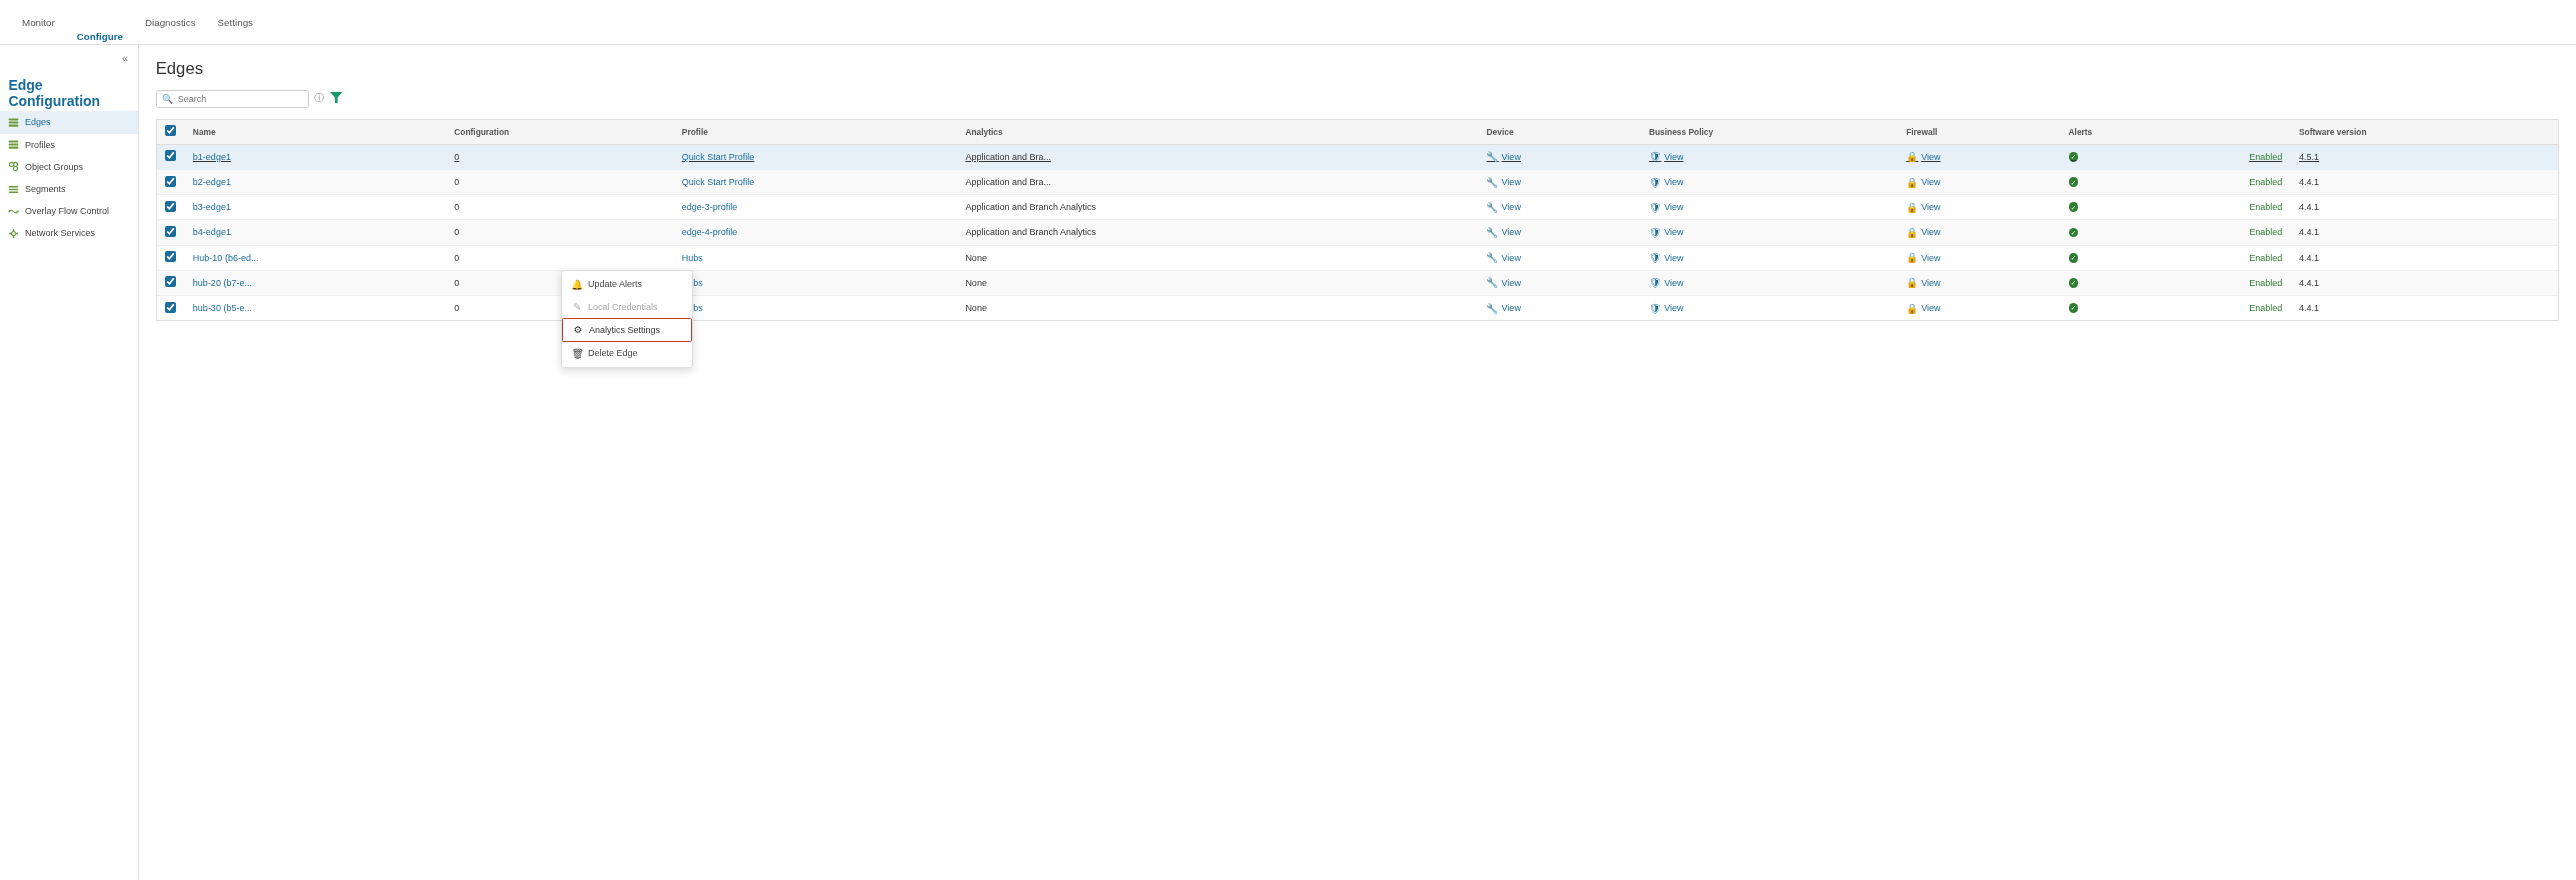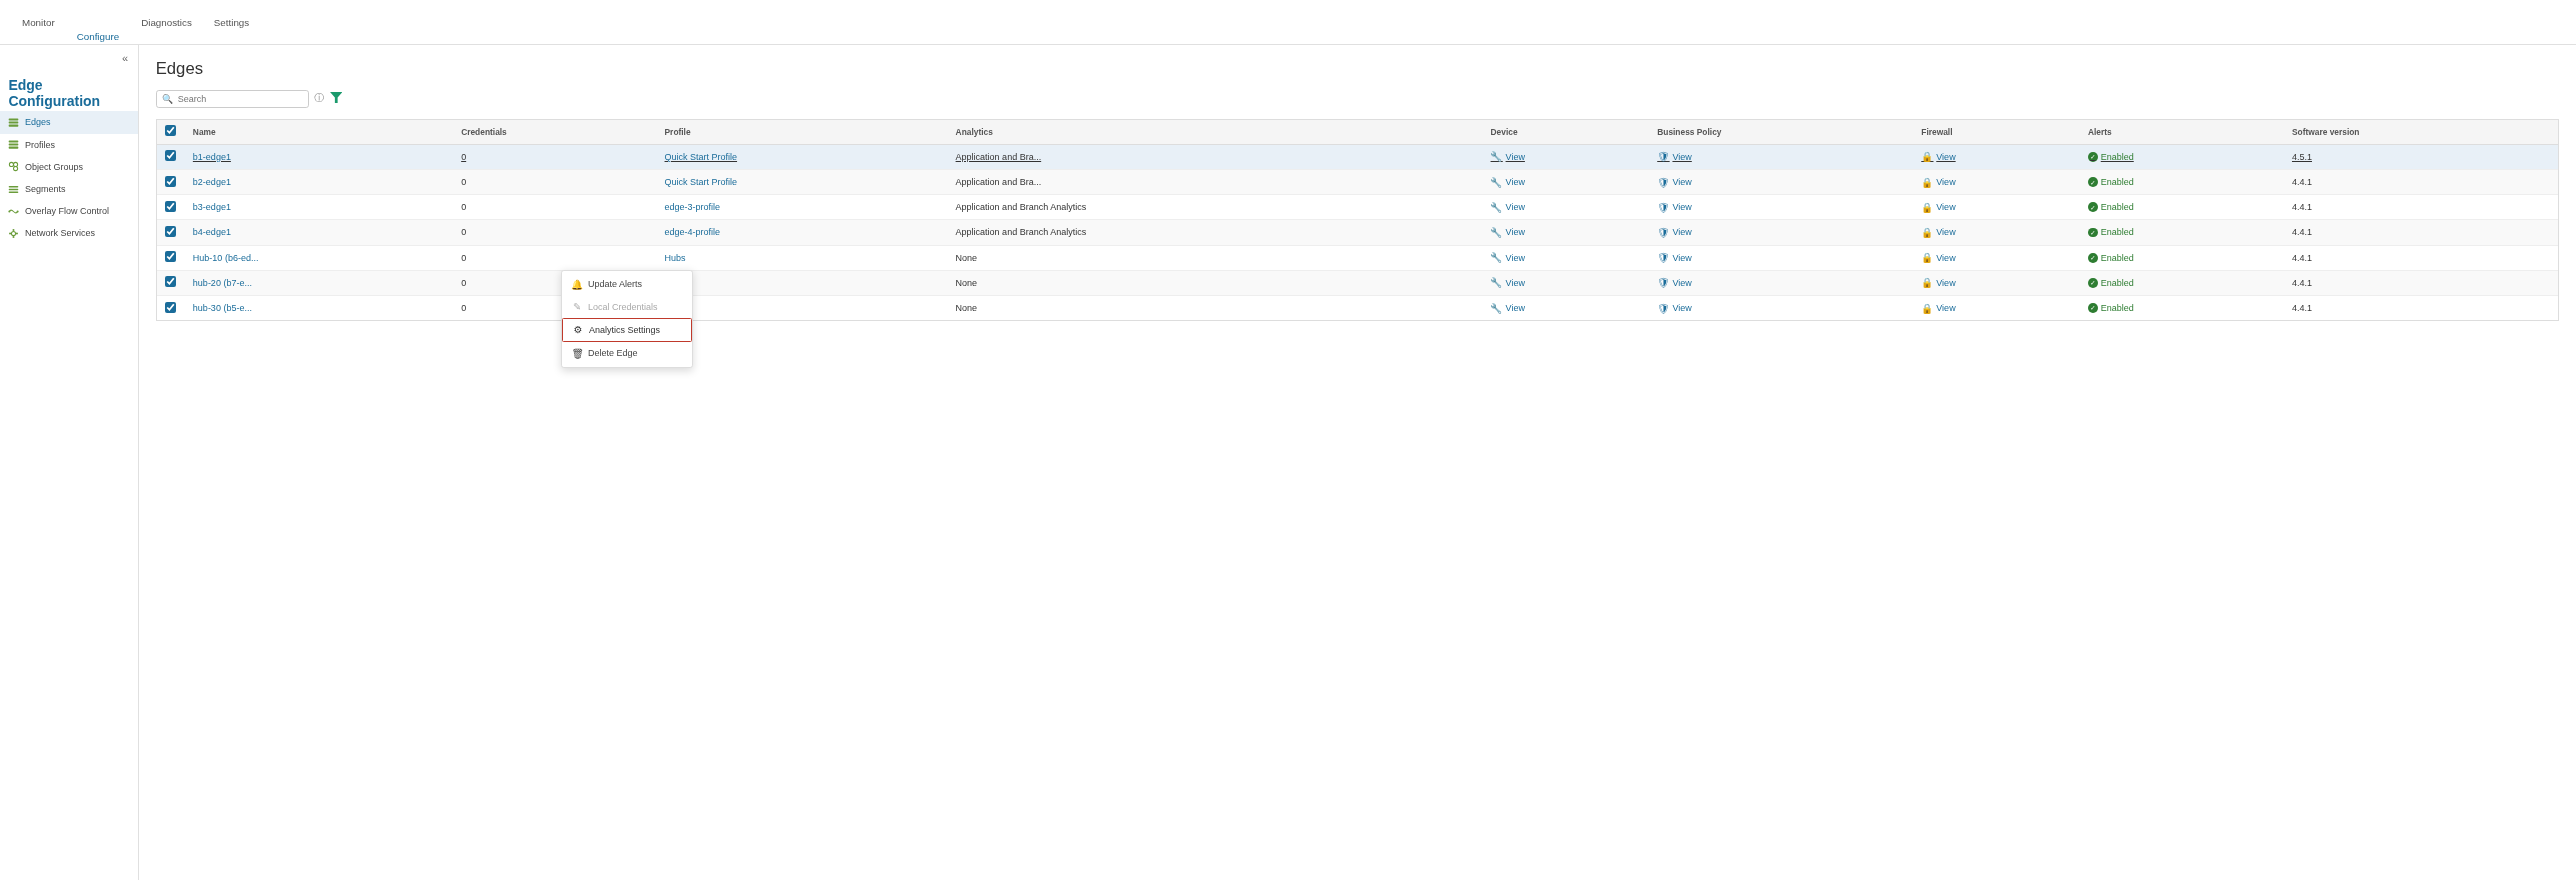--- a/index.html
+++ b/index.html
@@ -1,21 +1,21 @@
 <!DOCTYPE html>
 <html style="font-size:11px"><head>
   <meta charset="utf-8">
   <style>
     * { box-sizing: border-box; margin: 0; padding: 0; }
     body { font-family: -apple-system, BlinkMacSystemFont, 'Segoe UI', Arial, sans-serif; font-size: 9px; color: #333; background: #fff; overflow: hidden; }
 
     
     .top-nav { display: flex; align-items: center; border-bottom: 1.4px solid #e0e0e0; padding: 0 11px; height: 45px; background: #fff; }
     .top-nav-item { padding: 0 11px; height: 29px; display: flex; align-items: center; cursor: pointer; font-size: 9.8px; color: #555; border-bottom: 1.4px solid transparent; margin-bottom: -1.4px; }
-    .top-nav-item.active { color: #1a6c9a; border-bottom: 1.4px solid #1a6c9a; font-weight: 400; margin-top: 28px; }
+    .top-nav-item.active { color: #1a6c9a; border-bottom: 1.4px solid #1a6c9a; font-weight: 700; margin-top: 28px; }
 
     
     .layout { display: flex; height: calc(100vh - 29px); }
 
     
     .sidebar { width: 139px; min-width: 139px; border-right: 0.7px solid #e0e0e0; background: #fff; overflow-y: auto; }
     .sidebar-collapse { display: flex; justify-content: flex-end; padding: 5.6px 5.6px 2.8px; }
     .collapse-btn { background: none; border: none; cursor: pointer; color: #666; font-size: 11px; padding: 1.4px 4.2px; }
     .sidebar-section-label { font-size: 14px; font-weight: 700; color: #1a6c9a; padding: 8.4px 8.4px 2.8px; text-transform: none; }
     .sidebar-item { display: flex; align-items: center; padding: 5.6px 8.4px; cursor: pointer; color: #444; font-size: 9px; gap: 5.6px; }
@@ -52,21 +52,21 @@
     .cb { width: 11px; height: 11px; accent-color: #1a6c9a; cursor: pointer; }
 
     
     .link { color: #1a6c9a; cursor: pointer; text-decoration: none; }
 
     
     .action-cell { display: flex; align-items: center; gap: 2.8px; color: #1a6c9a; cursor: pointer; }
     .action-cell .act-icon { font-size: 9.8px; }
 
     
-    .badge-enabled { display: flex; align-items: center; gap: 3px; color: #2e7d32; font-size: 9px; }
+    .badge-enabled { display: flex; align-items: center; gap: 13px; color: #2e7d32; font-size: 9px; justify-content: space-between; }
     .badge-dot { width: 9.8px; height: 9.8px; border-radius: 50%; background: #2e7d32; display: inline-flex; align-items: center; justify-content: center; color: #fff; font-size: 6.3px; }
 
     
     .context-menu { position: absolute; top: 150px; left: 404px; background: #fff; border: 0.7px solid #ddd; border-radius: 2.8px; box-shadow: 0 2.8px 8.4px rgba(0,0,0,0.15); z-index: 100; min-width: 132px; padding: 2.8px 0; }
     .ctx-item { display: flex; align-items: center; gap: 5.6px; padding: 5.6px 9.8px; cursor: pointer; font-size: 9px; color: #444; }
     .ctx-item.disabled { color: #aaa; cursor: default; }
     .ctx-item.highlighted { border: 1px solid #c0392b; border-radius: 1.4px; color: #333; }
     .ctx-icon { font-size: 9.8px; width: 11px; text-align: center; }
 
     
@@ -185,21 +185,21 @@
 
 
     <div class="table-wrap">
       <table>
         <thead>
           <tr>
             <th class="check-header">
               <input type="checkbox" class="cb" checked="" style="">
             </th>
             <th>Name</th>
-            <th>Credentials</th>
+            <th>Configuration</th>
             <th>Profile</th>
             <th>Analytics</th>
             <th></th>
             <th>Device</th>
             <th>Business Policy</th>
             <th>Firewall</th>
             <th>Alerts</th>
             <th>Software version</th>
           </tr>
         </thead>

